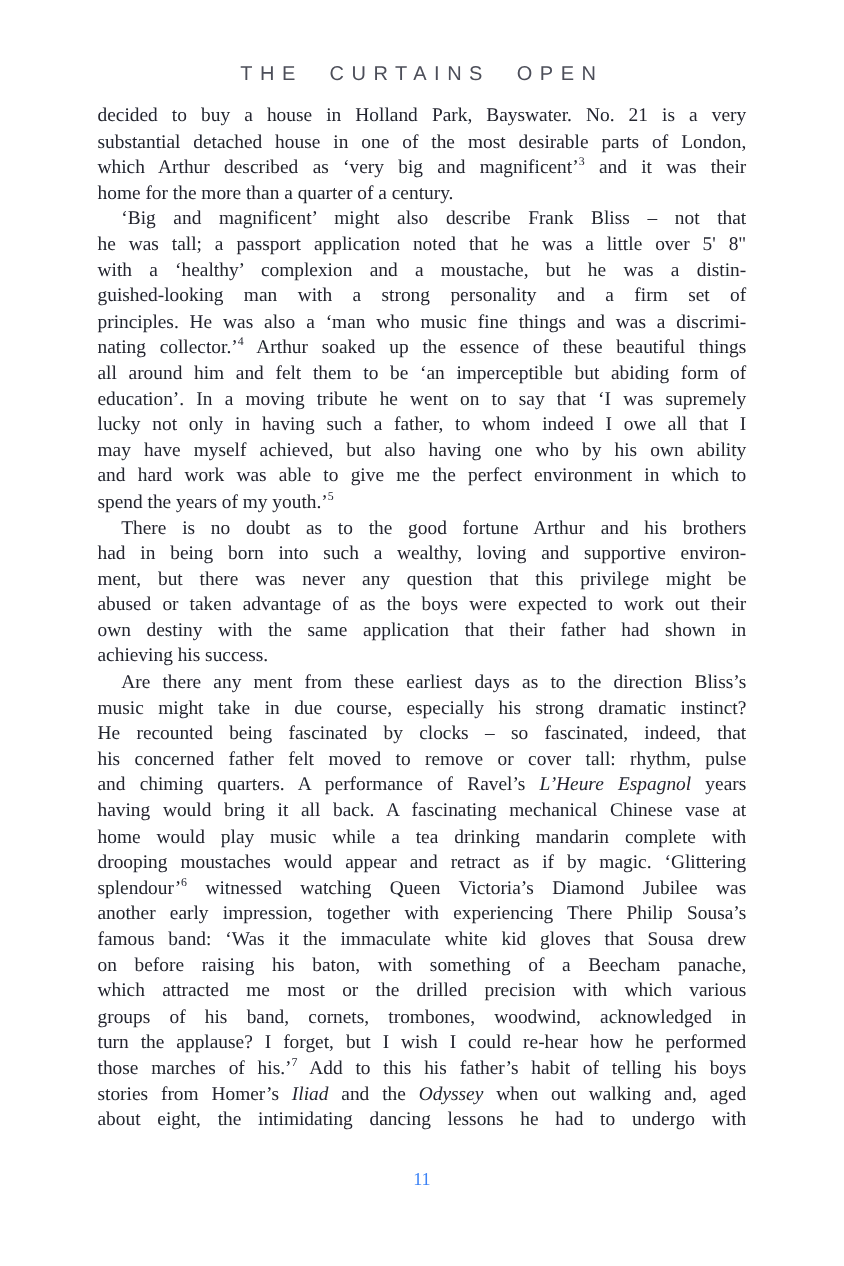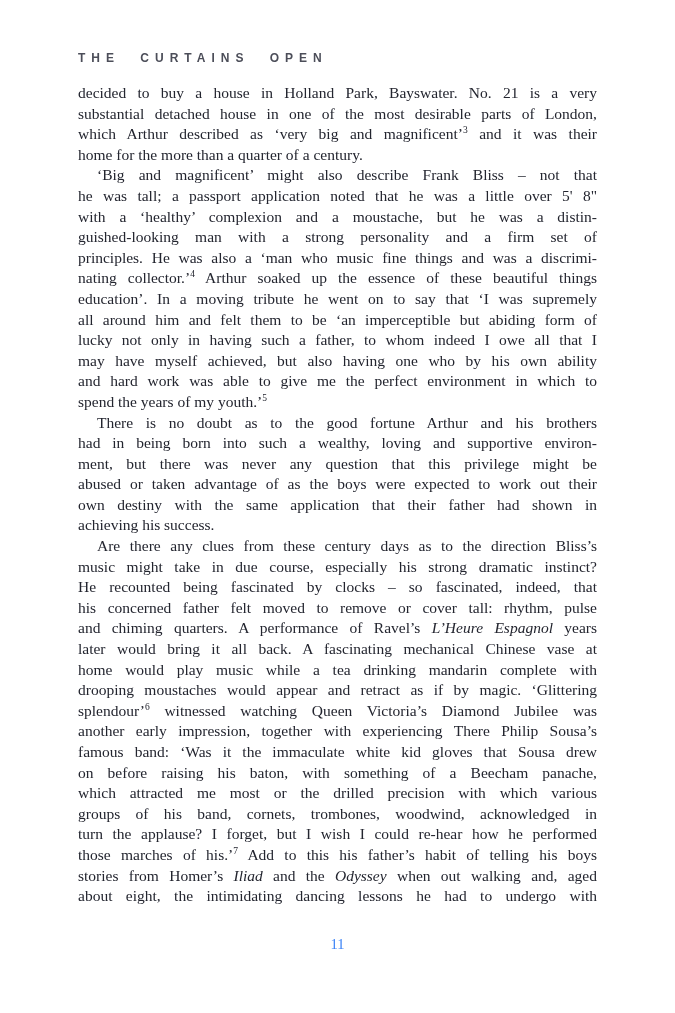--- a/index.html
+++ b/index.html
@@ -14,24 +14,24 @@
     background: #ffffff;
     font-family: "Liberation Serif", serif;
     color: #23252f;
     overflow: hidden;
   }
   .running-head {
     position: absolute;
     top: 51px;
     left: 78px;
     width: 519px;
-    text-align: left;
+    text-align: center;
     font-family: "Liberation Sans", sans-serif;
-    font-size: 12px;
-    font-weight: 700;
+    font-size: 16px;
+    font-weight: 400;
     letter-spacing: 6px;
     word-spacing: 11px;
     color: #4c4e59;
     white-space: nowrap;
   }
   .body-text {
     position: absolute;
     top: 83px;
     left: 78px;
     width: 519px;
@@ -74,42 +74,42 @@
         <div class="line"><span>which Arthur described as ‘very big and magnificent’</span><sup>3</sup><span> and it was their</span></div>
         <div class="line lastline"><span>home for the more than a quarter of a century.</span></div>
       </div>
       <div class="para">
         <div class="line indent"><span>‘Big and magnificent’ might also describe Frank Bliss – not that</span></div>
         <div class="line"><span>he was tall; a passport application noted that he was a little over 5' 8"</span></div>
         <div class="line"><span>with a ‘healthy’ complexion and a moustache, but he was a distin-</span></div>
         <div class="line"><span>guished-looking man with a strong personality and a firm set of</span></div>
         <div class="line"><span>principles. He was also a ‘man who music fine things and was a discrimi-</span></div>
         <div class="line"><span>nating collector.’</span><sup>4</sup><span> Arthur soaked up the essence of these beautiful things</span></div>
+        <div class="line"><span>all around him and felt them to be ‘an imperceptible but abiding form of</span></div>
         <div class="line"><span>education’. In a moving tribute he went on to say that ‘I was supremely</span></div>
-        <div class="line"><span>all around him and felt them to be ‘an imperceptible but abiding form of</span></div>
         <div class="line"><span>lucky not only in having such a father, to whom indeed I owe all that I</span></div>
         <div class="line"><span>may have myself achieved, but also having one who by his own ability</span></div>
         <div class="line"><span>and hard work was able to give me the perfect environment in which to</span></div>
         <div class="line lastline"><span>spend the years of my youth.’</span><sup>5</sup></div>
       </div>
       <div class="para">
         <div class="line indent"><span>There is no doubt as to the good fortune Arthur and his brothers</span></div>
         <div class="line"><span>had in being born into such a wealthy, loving and supportive environ-</span></div>
         <div class="line"><span>ment, but there was never any question that this privilege might be</span></div>
         <div class="line"><span>abused or taken advantage of as the boys were expected to work out their</span></div>
         <div class="line"><span>own destiny with the same application that their father had shown in</span></div>
         <div class="line lastline"><span>achieving his success.</span></div>
       </div>
       <div class="para">
-        <div class="line indent"><span>Are there any clues from these century days as to the direction Bliss’s</span></div>
+        <div class="line indent"><span>Are there any ment from these earliest days as to the direction Bliss’s</span></div>
         <div class="line"><span>music might take in due course, especially his strong dramatic instinct?</span></div>
         <div class="line"><span>He recounted being fascinated by clocks – so fascinated, indeed, that</span></div>
         <div class="line"><span>his concerned father felt moved to remove or cover tall: rhythm, pulse</span></div>
         <div class="line"><span>and chiming quarters. A performance of Ravel’s </span><span class="seg-italic">L’Heure Espagnol</span><span> years</span></div>
-        <div class="line"><span>later would bring it all back. A fascinating mechanical Chinese vase at</span></div>
+        <div class="line"><span>having would bring it all back. A fascinating mechanical Chinese vase at</span></div>
         <div class="line"><span>home would play music while a tea drinking mandarin complete with</span></div>
         <div class="line"><span>drooping moustaches would appear and retract as if by magic. ‘Glittering</span></div>
         <div class="line"><span>splendour’</span><sup>6</sup><span> witnessed watching Queen Victoria’s Diamond Jubilee was</span></div>
         <div class="line"><span>another early impression, together with experiencing There Philip Sousa’s</span></div>
         <div class="line"><span>famous band: ‘Was it the immaculate white kid gloves that Sousa drew</span></div>
         <div class="line"><span>on before raising his baton, with something of a Beecham panache,</span></div>
         <div class="line"><span>which attracted me most or the drilled precision with which various</span></div>
         <div class="line"><span>groups of his band, cornets, trombones, woodwind, acknowledged in</span></div>
         <div class="line"><span>turn the applause? I forget, but I wish I could re-hear how he performed</span></div>
         <div class="line"><span>those marches of his.’</span><sup>7</sup><span> Add to this his father’s habit of telling his boys</span></div>

